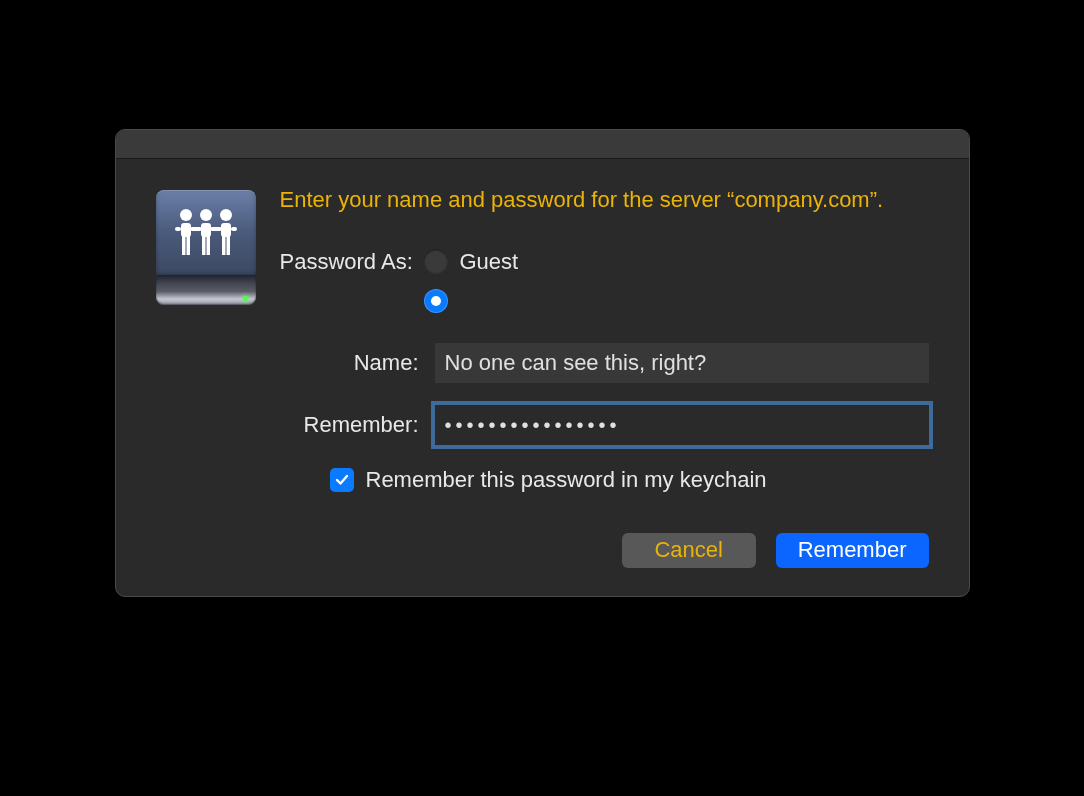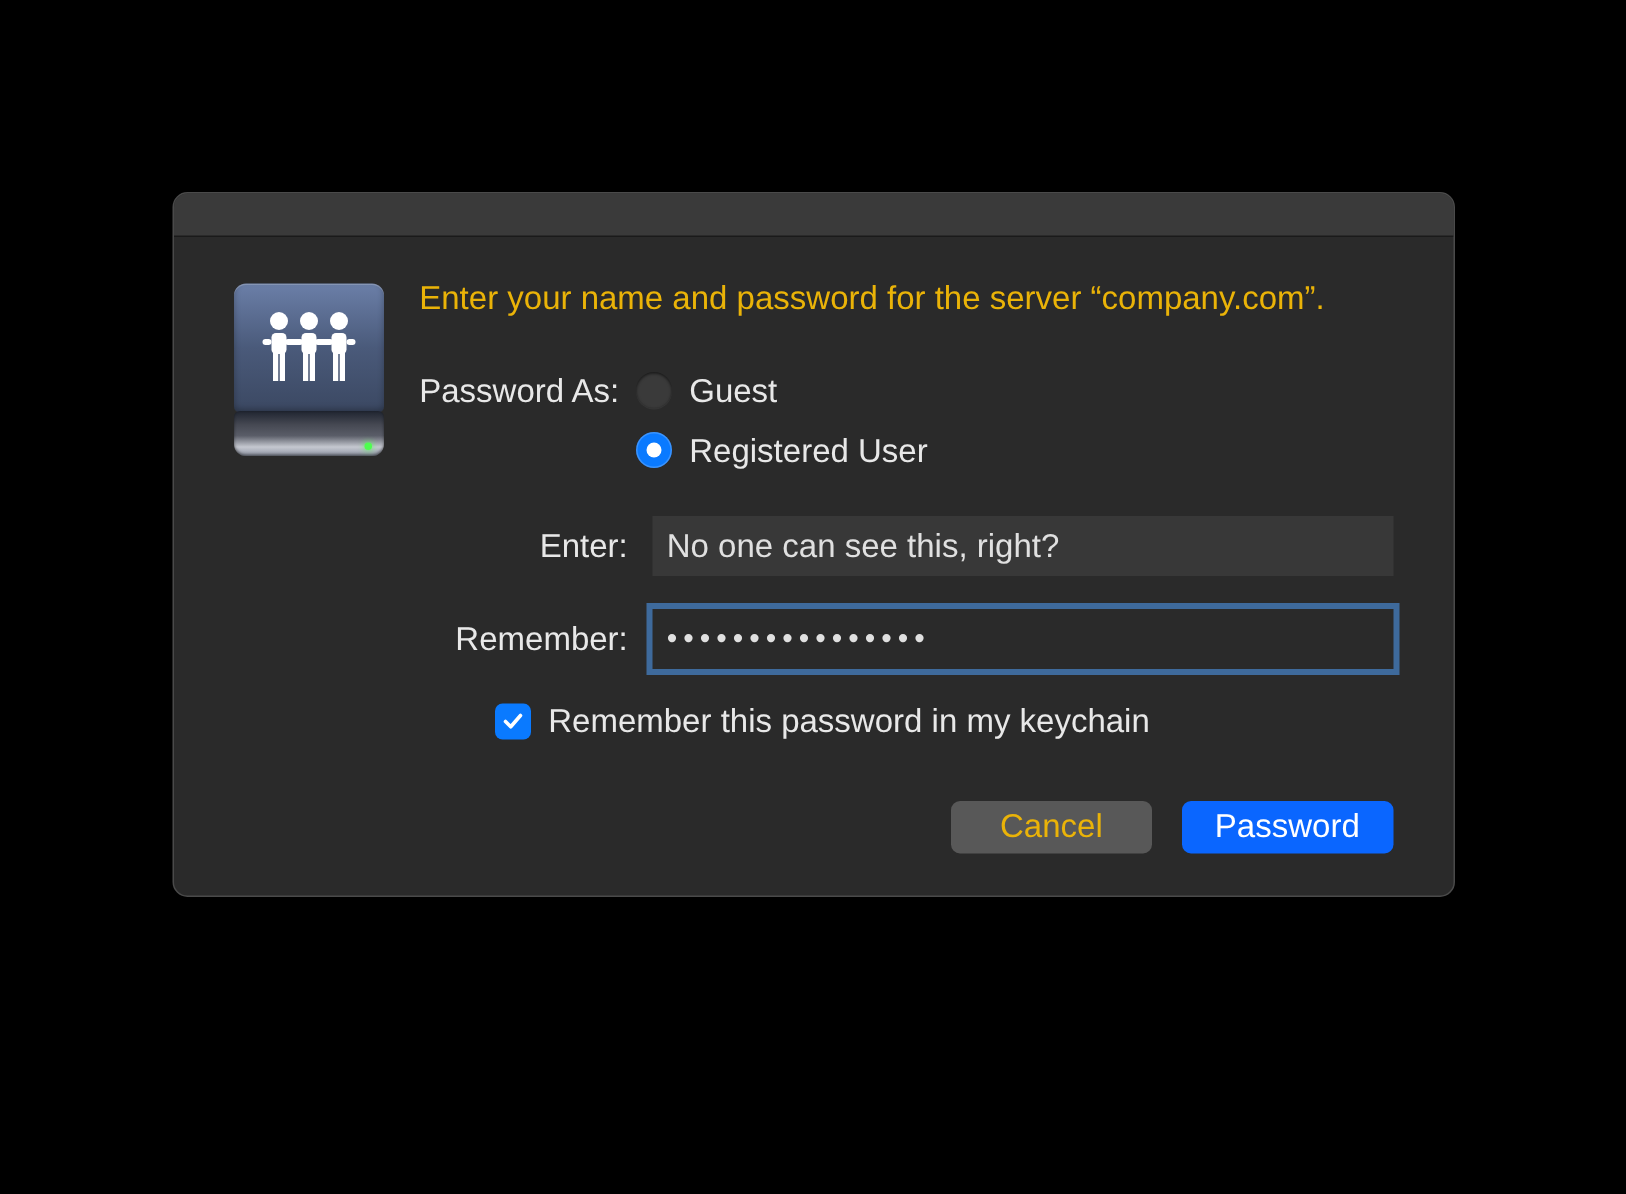--- a/index.html
+++ b/index.html
@@ -299,27 +299,26 @@
 
       <div class="connect-row">
         <div class="connect-label">Password As:</div>
         <div class="radio-group">
           <div class="radio-item">
             <div class="radio-circle"></div>
             <div class="radio-label">Guest</div>
           </div>
           <div class="radio-item">
             <div class="radio-circle selected"></div>
-            <div class="radio-label">Registered User</div>
           </div>
         </div>
       </div>
 
       <div class="field-row">
-        <div class="field-label">Enter:</div>
+        <div class="field-label">Name:</div>
         <input class="text-input" type="text" value="No one can see this, right?" style="">
       </div>
 
       <div class="field-row">
         <div class="field-label">Remember:</div>
         <div class="text-input focused">
           <span class="password-dots">••••••••••••••••</span>
         </div>
       </div>
 
@@ -327,18 +326,18 @@
         <div class="checkbox">
           <svg viewBox="0 0 16 16">
             <path d="M3 8 L6.5 11.5 L13 4" stroke="#ffffff" stroke-width="2.4" fill="none" stroke-linecap="round" stroke-linejoin="round"></path>
           </svg>
         </div>
         <div class="checkbox-label">Remember this password in my keychain</div>
       </div>
 
       <div class="button-row">
         <button class="btn btn-cancel">Cancel</button>
-        <button class="btn btn-connect">Password</button>
+        <button class="btn btn-connect">Remember</button>
       </div>
     </div>
 
   </div>
 </div>
 
 </body></html>

